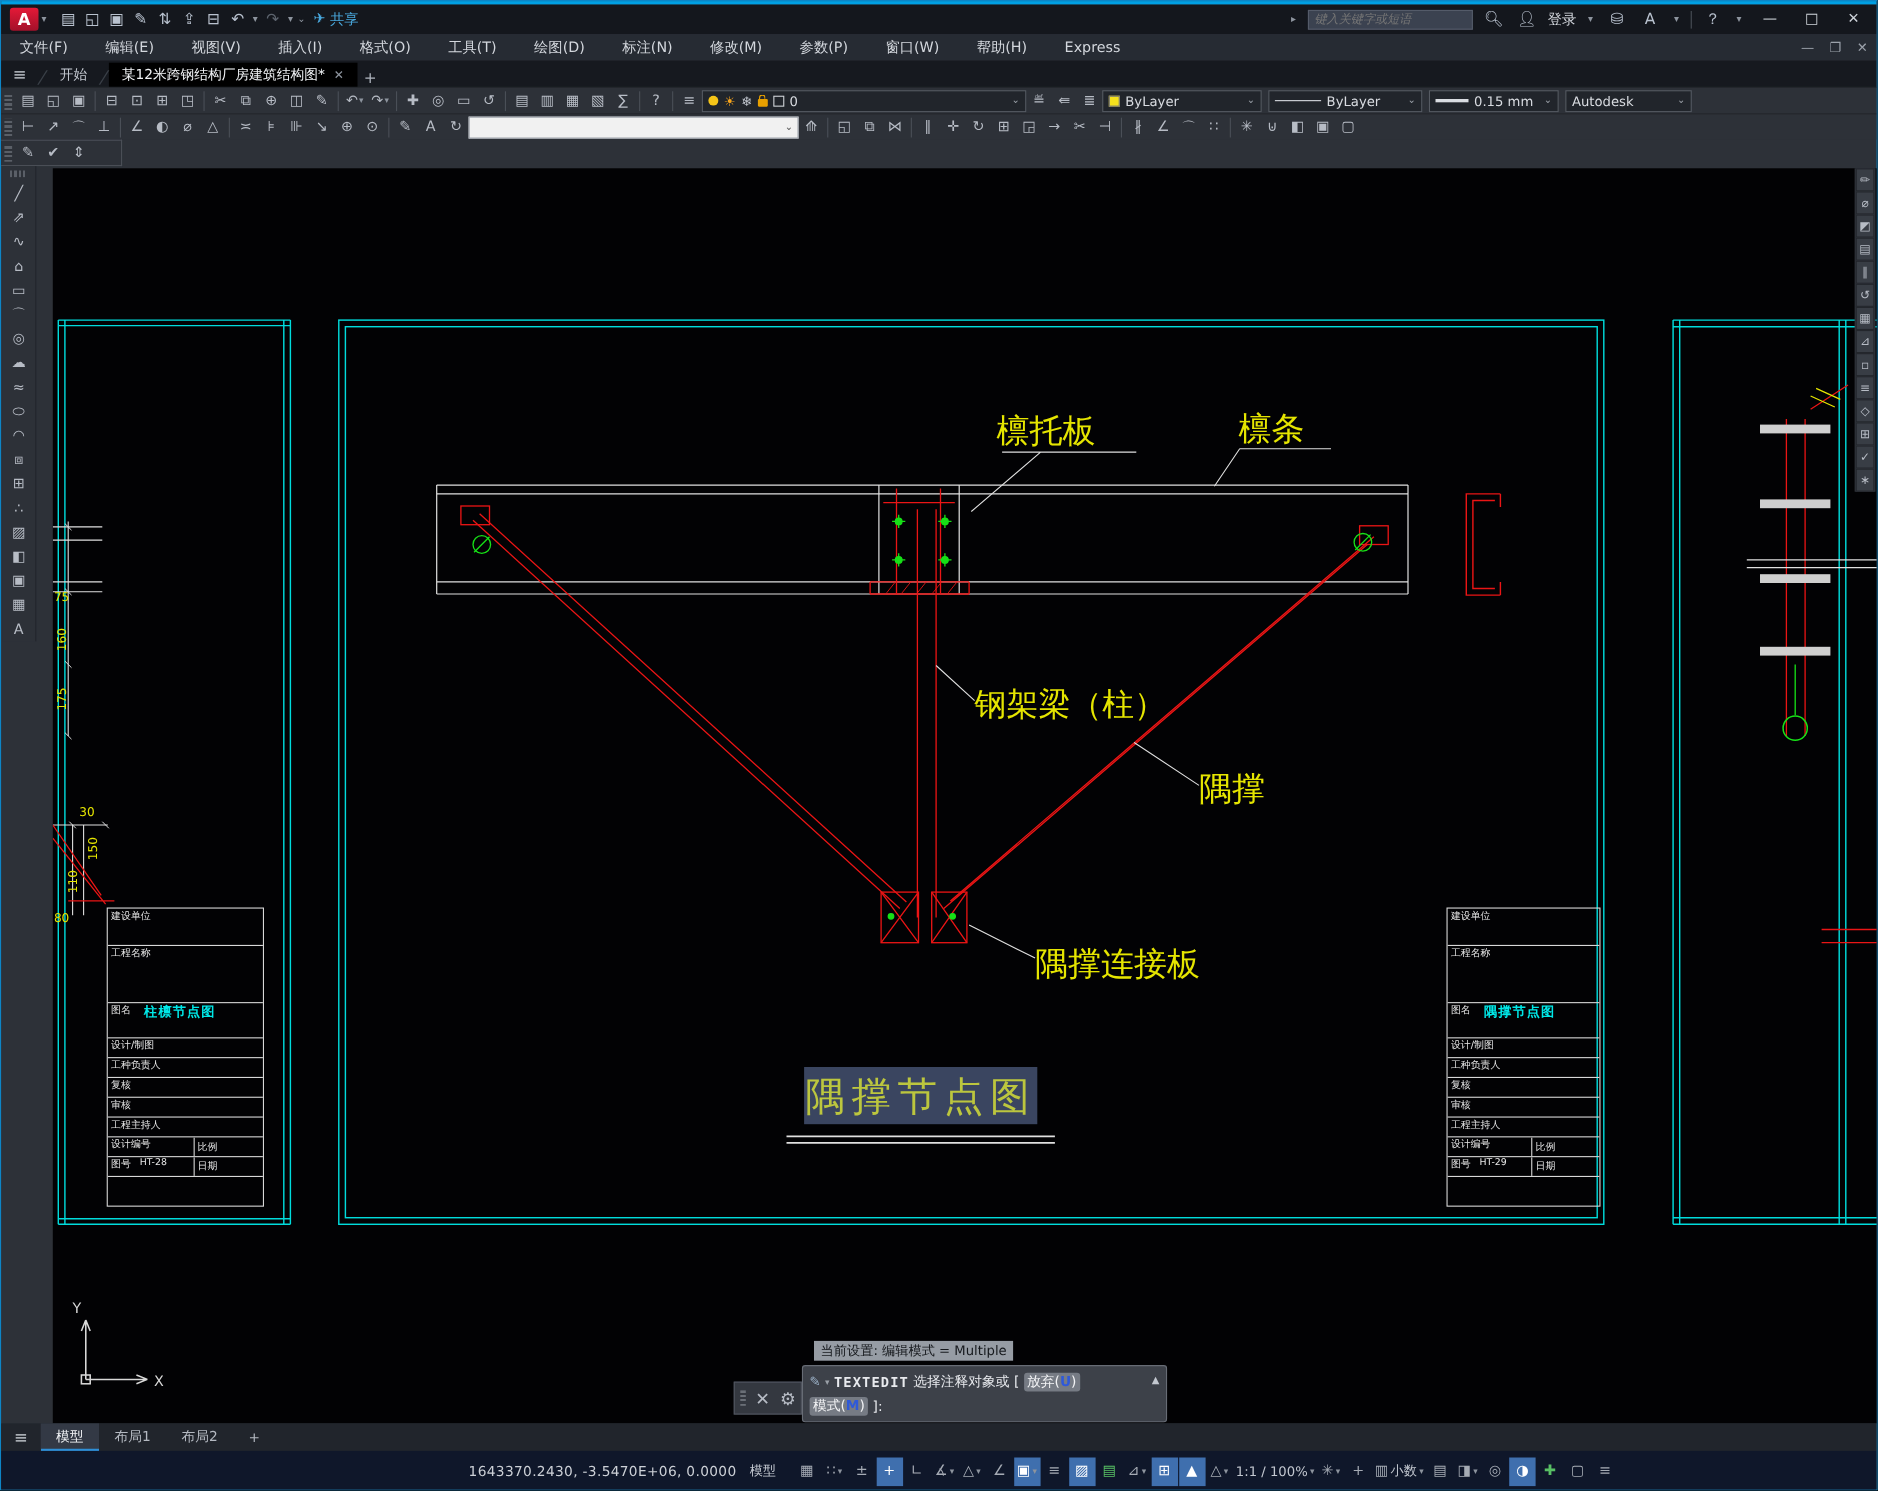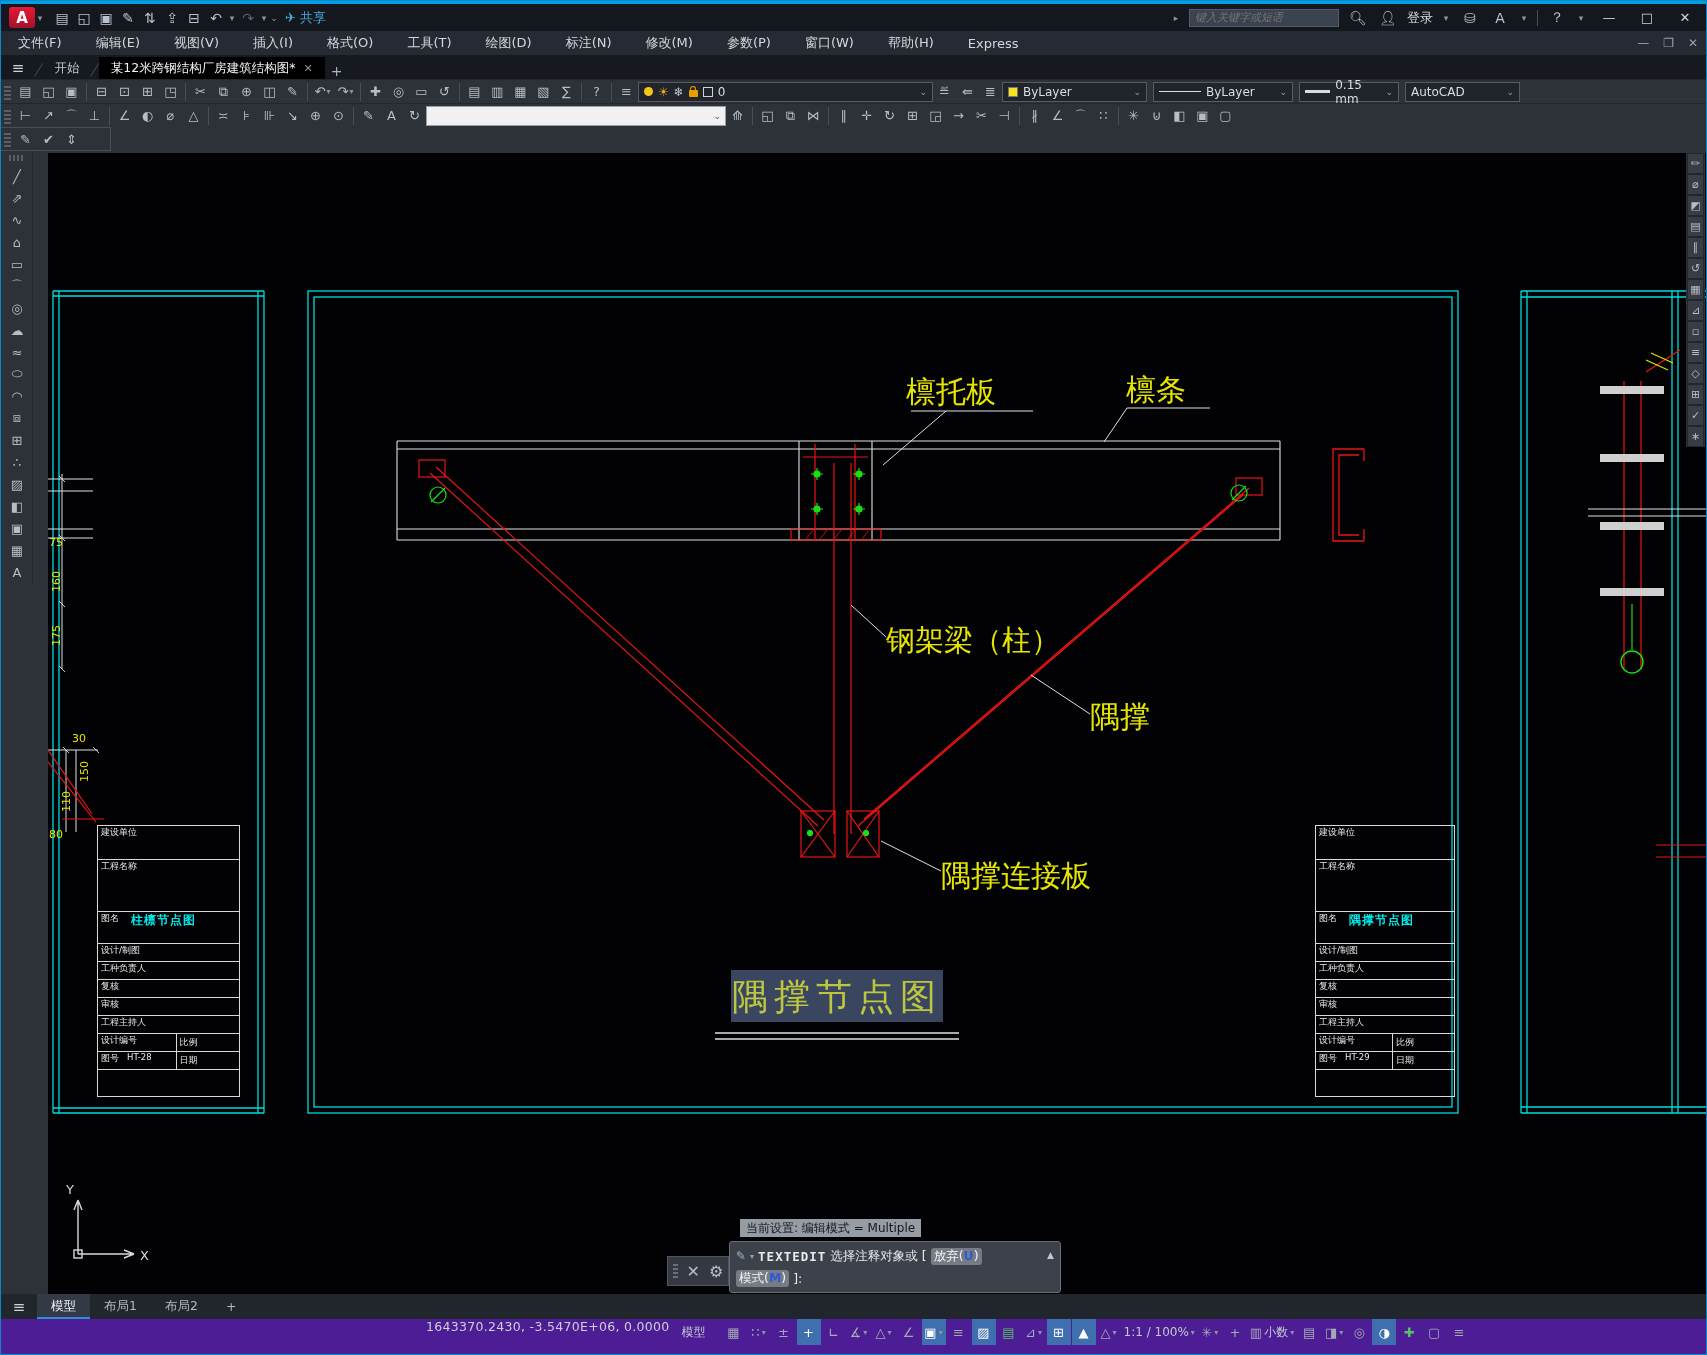--- a/index.html
+++ b/index.html
@@ -90,21 +90,21 @@
   #cmdcaret{position:absolute;right:6px;top:8px;color:#c3c8d0;font-size:9px;}
   .cmdpen{color:#9fb5cc;font-size:12px;}
 
   
   #layouttabs{position:absolute;left:0;top:1293px;width:100%;height:25px;background:#21252c;display:flex;align-items:center;color:#b4b9c1;font-size:12.5px;}
   #lt-ham{width:36px;text-align:center;font-size:15px;color:#cfd4da;}
   .ltab{padding:0 14px;height:100%;display:flex;align-items:center;}
   .ltab.active{background:#333945;color:#f0f2f5;box-shadow:inset 0 -2px 0 #2f8fd6;}
 
   
-  #statusbar{position:absolute;left:0;top:1318px;width:100%;height:37px;background:#4c1d95;display:flex;align-items:flex-start;color:#c3c8d0;font-size:12.5px;}
+  #statusbar{position:absolute;left:0;top:1318px;width:100%;height:37px;background:#0f172a;display:flex;align-items:center;color:#c3c8d0;font-size:12.5px;}
   #coords{margin-left:425px;letter-spacing:.3px;color:#ccd0d6;}
   #sbicons{display:flex;align-items:center;margin-left:14px;gap:1px;}
   .sic{min-width:24px;height:26px;display:flex;align-items:center;justify-content:center;color:#a5abb4;font-size:13px;gap:2px;padding:0 2px;}
   .sic.on{background:#3f6fae;color:#fff;}
   .sic .cr{font-size:8px;color:#8d949e;}
   .sic .lbl{font-size:12px;color:#c3c8d0;}
   .sic.green{color:#58c064;}
 </style>
 </head>
 <body>
@@ -320,28 +320,28 @@
       <span>ByLayer</span>
       <span class="caret">⌄</span>
     </div>
     <span style="width:6px;"></span>
     <div class="combo" style="width:140px;">
       <span class="ltline"></span>
       <span>ByLayer</span>
       <span class="caret">⌄</span>
     </div>
     <span style="width:6px;"></span>
-    <div class="combo" style="width:100px;justify-content:flex-end;">
+    <div class="combo" style="width:118px;justify-content:flex-end;">
       <span class="lwline"></span>
       <span>0.15 mm</span>
       <span class="caret">⌄</span>
     </div>
     <span style="width:6px;"></span>
     <div class="combo" style="width:115px;">
-      <span>AutoCAD</span>
+      <span>Autodesk</span>
       <span class="caret">⌄</span>
     </div>
   </div>
 
   <div id="row2" class="toolbar">
     <span class="grip"></span>
     <span id="dimicons" style="display:flex;align-items:center;">
         <span class="ic">
           <span>⊢</span>
         </span>

